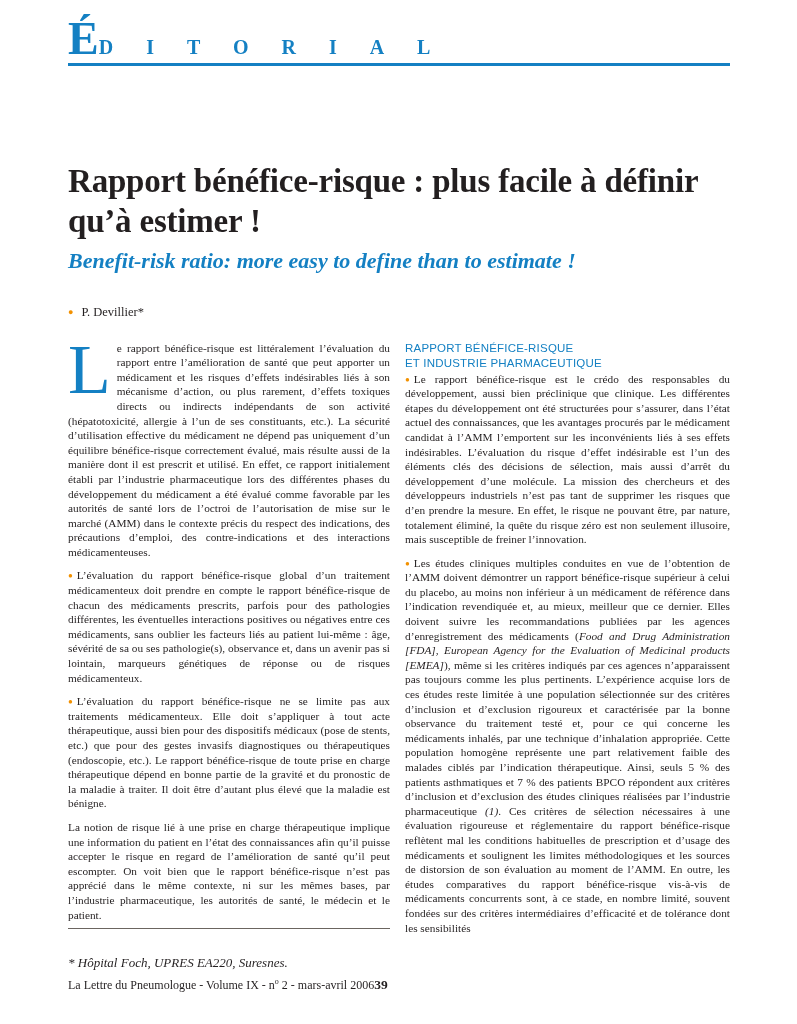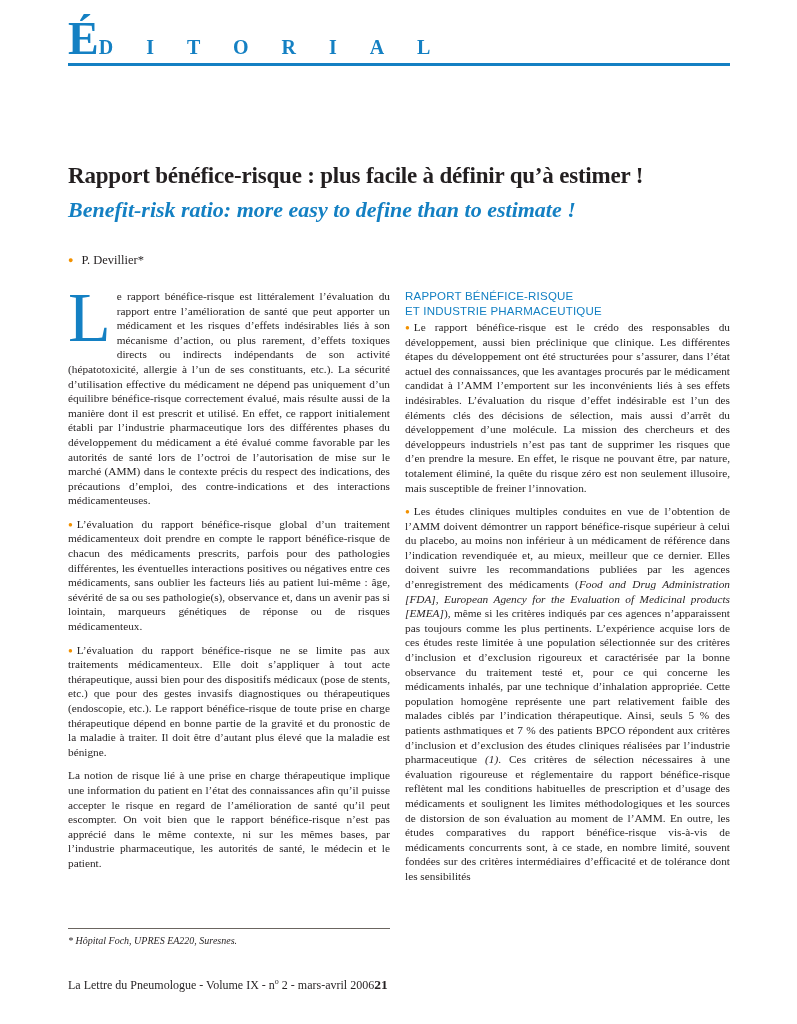--- a/index.html
+++ b/index.html
@@ -19,21 +19,21 @@
   .content{position:absolute;left:68px;top:0;width:662px;}
 
   
   .ed-header{display:flex;align-items:baseline;padding-top:16px;color:var(--blue);}
   .ed-big{font-size:46px;font-weight:bold;line-height:1;}
   .ed-rest{font-size:20px;font-weight:bold;letter-spacing:33px;}
   .ed-rule{height:3px;background:var(--blue);margin-top:1px;}
 
   
   .title-block{margin-top:96px;}
-  .title-fr{font-size:23px;font-weight:bold;color:var(--text);letter-spacing:-0.2px;line-height:1.2;}
+  .title-fr{font-size:33px;font-weight:bold;color:var(--text);letter-spacing:-0.2px;line-height:1.2;}
   .title-en{font-size:22px;font-weight:bold;font-style:italic;color:var(--blue);margin-top:7px;line-height:1.2;}
 
   
   .author{margin-top:30px;font-size:12.5px;display:flex;align-items:center;}
   .bullet{color:var(--orange);font-size:9px;line-height:1;}
   .author .bullet{margin-right:8px;}
 
   
   .columns{display:flex;gap:15px;margin-top:21px;}
   .col-left{width:322px;}
@@ -55,21 +55,21 @@
     line-height:15px;
     color:var(--blue);
     letter-spacing:0.2px;
     margin-bottom:1px;
   }
   .it{font-style:italic;}
 
   
   .footnote{position:absolute;left:68px;top:928px;width:322px;}
   .footnote-rule{height:1px;background:#6b6560;width:100%;}
-  .footnote-text{font-size:10px;font-style:italic;padding-top:6px;color:var(--text);}
+  .footnote-text{font-size:13px;font-style:italic;padding-top:6px;color:var(--text);margin-top:20px;}
 
   
   .footer{
     position:absolute;left:68px;top:977px;width:662px;
     display:flex;align-items:baseline;
   }
   .journal{font-size:12px;color:var(--text);}
   .journal sup{font-size:8px;}
   .pageno{font-size:13.5px;font-weight:bold;}
 </style>
@@ -121,15 +121,15 @@
     </div>
   </div>
 
   <div class="footnote">
     <div class="footnote-rule"></div>
     <div class="footnote-text">* Hôpital Foch, UPRES EA220, Suresnes.</div>
   </div>
 
   <div class="footer">
     <div class="journal"><span>La Lettre du Pneumologue - Volume IX - n</span><sup>o</sup><span> 2 - mars-avril 2006</span></div>
-    <div class="pageno">21</div>
+    <div class="pageno">39</div>
   </div>
 </div>
 
 </body></html>

